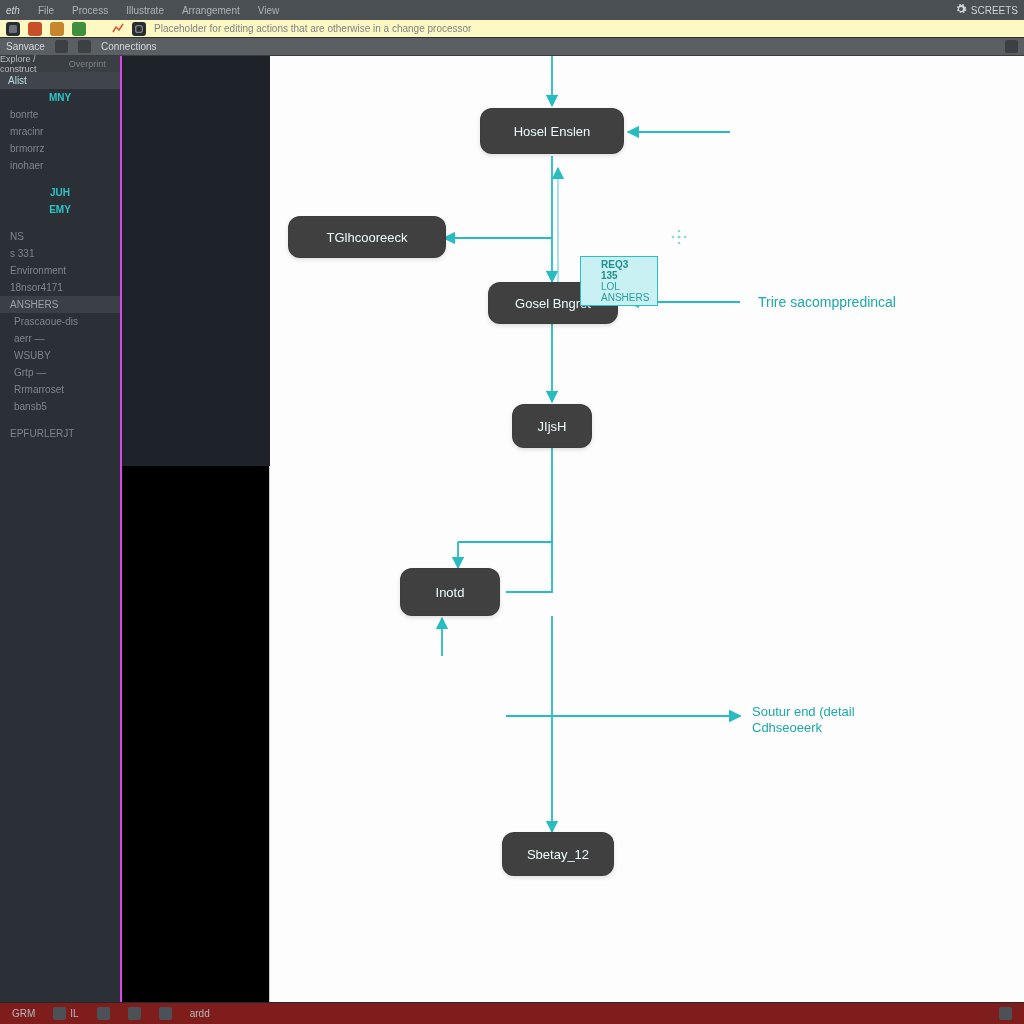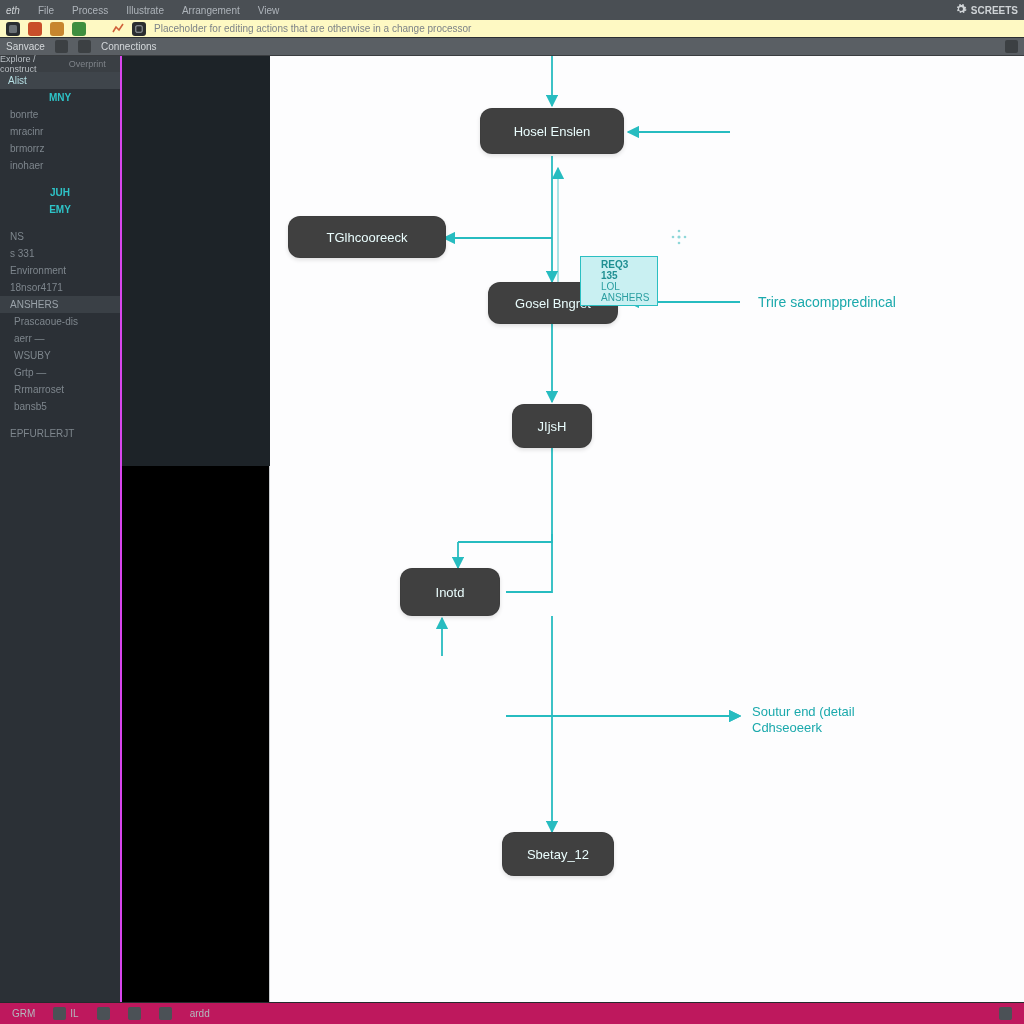--- a/index.html
+++ b/index.html
@@ -10,21 +10,21 @@
     height: 20px;
     background: #4a4f54;
     color: #aeb4ba;
     display: flex;
     align-items: center;
     font-size: 10px;
     padding: 0 6px;
     gap: 18px;
   }
   .menubar .spacer { flex: 1; }
-  .menubar .right { display: flex; align-items: center; gap: 4px; color: #cfd3d6; font-weight: bold; }
+  .menubar .right { display: flex; align-items: center; gap: 4px; color: #cfd3d6; }
 
   
   .toolbar {
     height: 18px;
     background: #fef9c3;
     display: flex;
     align-items: center;
     padding: 0 6px;
     gap: 8px;
     font-size: 10px;
@@ -159,21 +159,21 @@
   .annot.small { font-size: 13px; }
   svg.edges {
     position: absolute; inset: 0;
     width: 100%; height: 100%;
     pointer-events: none;
   }
 
   
   .statusbar {
     height: 22px;
-    background: #be185d;
+    background: #7f1d1d;
     color: #b3b9be;
     display: flex;
     align-items: center;
     font-size: 10px;
     gap: 10px;
     padding: 0 8px;
     border-top: 1px solid #26292c;
   }
   .statusbar .cell {
     display: flex; align-items: center; gap: 4px;

